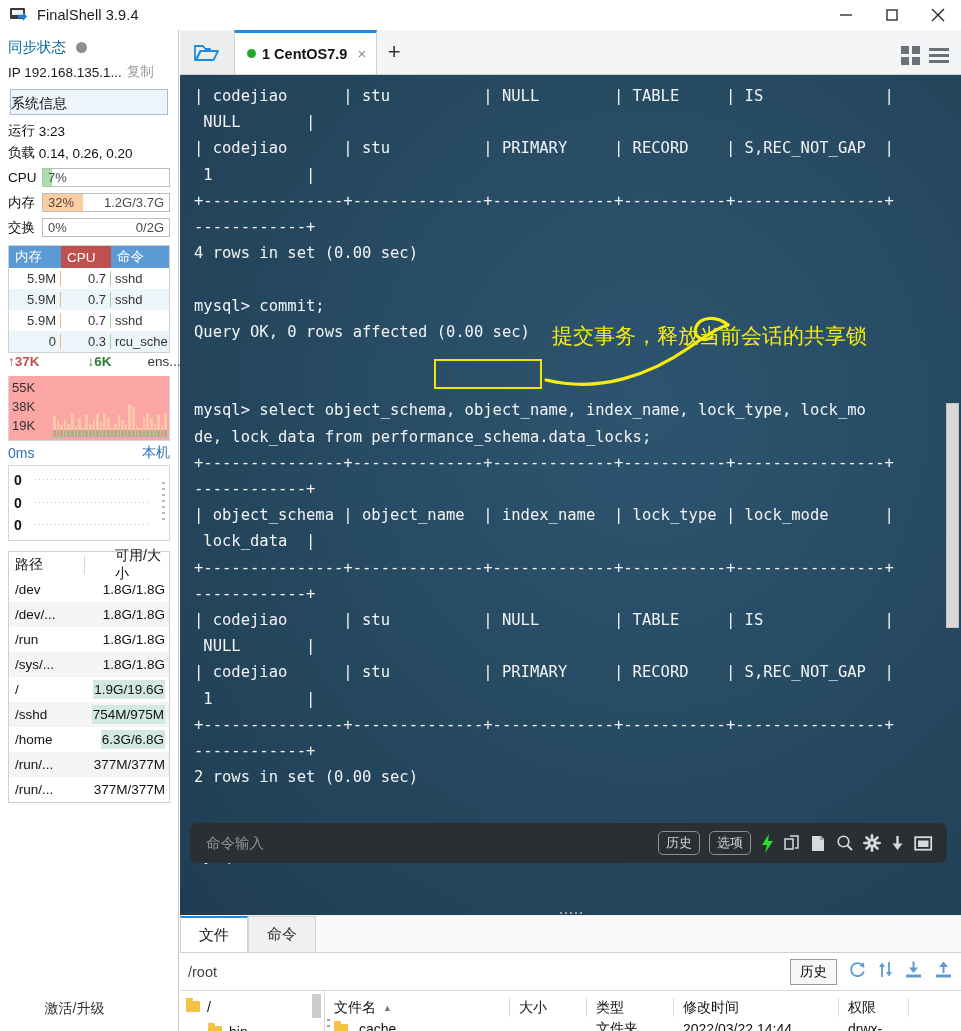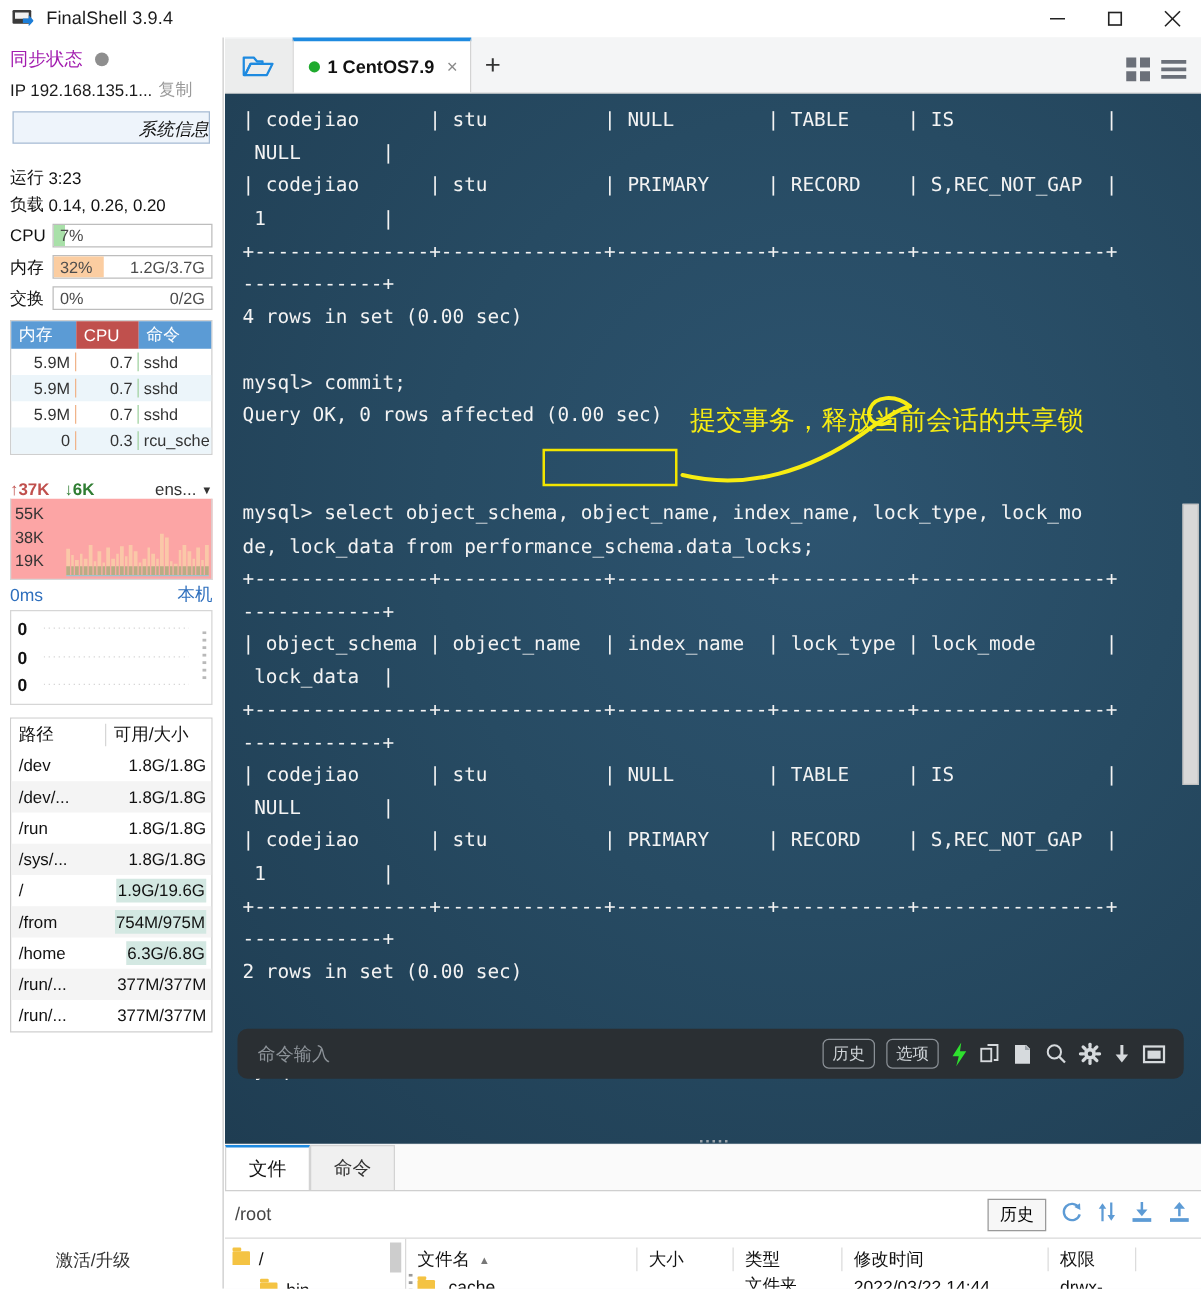--- a/index.html
+++ b/index.html
@@ -38,32 +38,31 @@
   .winbtn svg { display:block; }
 
   
   .sidebar {
     position:absolute; left:0; top:30px; width:179px; height:1001px;
     background:#ffffff; border-right:1px solid #c9c9c9;
     font-size:13px; color:#222;
   }
   .sb-row { display:flex; align-items:center; padding:0 8px; }
   .sb-sync { height:26px; margin-top:4px; }
-  .sb-sync .lbl { font-size:14.5px; color:#a21caf;font-family:Liberation Serif, serif; }
+  .sb-sync .lbl { font-size:14.5px; color:#0369a1;font-family:Liberation Serif, serif; }
   .sb-dot-gray {
     width:11px; height:11px; border-radius:50%;
     background:#8e8e8e; margin-left:10px;
   }
   .sb-ip { height:24px; font-size:13.5px; color:#1b1b1b; }
   .sb-ip .copy { color:#9a9a9a; margin-left:5px; }
   .sb-sysbtn {
-    margin:5px 10px 16px 10px; height:26px; line-height:26px; text-align:right;
+    margin:5px 10px 5px 10px; height:26px; line-height:26px; text-align:left;
     background:#eef4fb; border:1px solid #a8bcd3; font-size:14px; color:#111;
     cursor:pointer;
-    font-style:italic;
   }
   .sb-line { height:22px; font-size:13.5px; color:#111; padding-left:8px; display:flex; align-items:center;}
   .sb-meter-row {
     display:flex; align-items:center; padding:0 8px; height:23px; margin-top:2px;
   }
   .sb-meter-lbl { width:34px; font-size:13.5px; color:#111; }
   .sb-meter {
     flex:1; height:19px; border:1px solid #bdbdbd; background:#fff;
     position:relative; overflow:hidden; display:flex; align-items:center;
   }
@@ -83,21 +82,21 @@
   .ph-mem { width:52px; background:#5b9bd5; }
   .ph-cpu { width:50px; background:#c0504d; }
   .ph-cmd { flex:1; background:#5b9bd5; }
   .proc-row { display:flex; height:21px; align-items:center; font-size:13px; color:#333; }
   .proc-row.alt { background:#ecf5fa; }
   .pr-mem { width:52px; text-align:right; padding-right:4px; border-right:1px solid #f0b48a;}
   .pr-cpu { width:50px; text-align:right; padding-right:4px; border-right:1px solid #9fd19f;}
   .pr-cmd { flex:1; padding-left:4px; overflow:hidden; white-space:nowrap; }
 
   
-  .net-head { display:flex; align-items:flex-end; height:22px; padding:0 8px; margin-top:13px; font-size:13.5px;}
+  .net-head { display:flex; align-items:flex-start; height:22px; padding:0 8px; margin-top:1px; font-size:13.5px;gap:36px;}
   .net-up { color:#c0504d; font-weight:bold; }
   .net-down { color:#2f7d32; font-weight:bold; margin-left:12px;}
   .net-if { margin-left:auto; color:#333; display:flex; align-items:center; gap:4px;}
   .net-chart {
     margin:0 8px; height:65px; border:1px solid #d6d6d6; border-top:none; position:relative;
     background:#fca5a5; overflow:hidden;
   }
   .net-ylabels { position:absolute; left:3px; top:2px; font-size:13px; color:#333; line-height:19px;}
   .bars { position:absolute; left:44px; right:2px; bottom:3px; top:3px; display:flex; align-items:flex-end; gap:1px;}
   .bar { flex:1; background:#fac8a8; position:relative; }
@@ -119,21 +118,21 @@
   .ping-chart .vdots {
     position:absolute; right:4px; top:16px; width:3px; height:40px;
     background-image: linear-gradient(to bottom,#b9b9b9 2px, transparent 2px);
     background-size: 3px 6px;
   }
 
   
   .disk { margin:10px 8px 0 8px; border:1px solid #cfcfcf; }
   .disk-head { display:flex; height:25px; align-items:center; font-size:14px; color:#111; background:#fff;}
   .dh-path { width:76px; padding-left:6px; border-right:1px solid #d6d6d6;}
-  .dh-size { flex:1; padding-left:6px; }
+  .dh-size { flex:1; padding-left:6px;margin-left:24px; }
   .disk-row { display:flex; height:25px; align-items:center; font-size:13.5px; color:#111;}
   .disk-row.alt { background:#f4f4f4; }
   .dr-path { width:76px; padding-left:6px; overflow:hidden; white-space:nowrap;}
   .dr-size { flex:1; text-align:right; padding-right:4px; position:relative; }
   .dr-size .hl { background:#d3e8e2; padding:2px 1px; }
 
   .activate {
     position:absolute; left:0; bottom:13px; width:149px; text-align:center;
     font-size:14px; color:#333;
   }
@@ -502,21 +501,21 @@
           </div>
           <div class="disk-row alt">
             <div class="dr-path">/sys/...</div>
             <div class="dr-size">1.8G/1.8G</div>
           </div>
           <div class="disk-row">
             <div class="dr-path">/</div>
             <div class="dr-size"><span class="hl">1.9G/19.6G</span></div>
           </div>
           <div class="disk-row alt">
-            <div class="dr-path">/from</div>
+            <div class="dr-path">/sshd</div>
             <div class="dr-size"><span class="hl">754M/975M</span></div>
           </div>
           <div class="disk-row">
             <div class="dr-path">/home</div>
             <div class="dr-size"><span class="hl">6.3G/6.8G</span></div>
           </div>
           <div class="disk-row alt">
             <div class="dr-path">/run/...</div>
             <div class="dr-size">377M/377M</div>
           </div>

